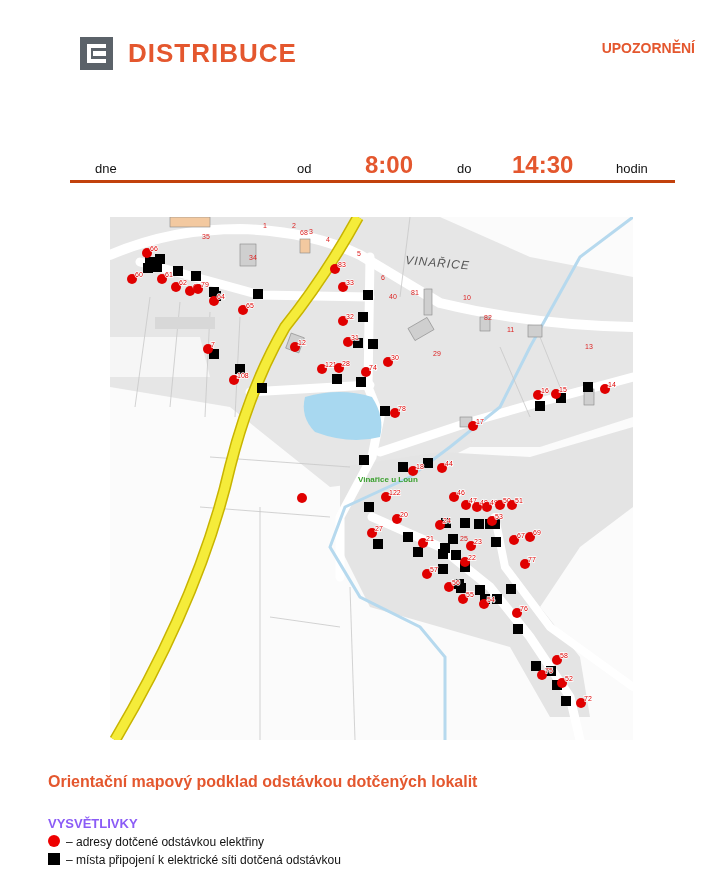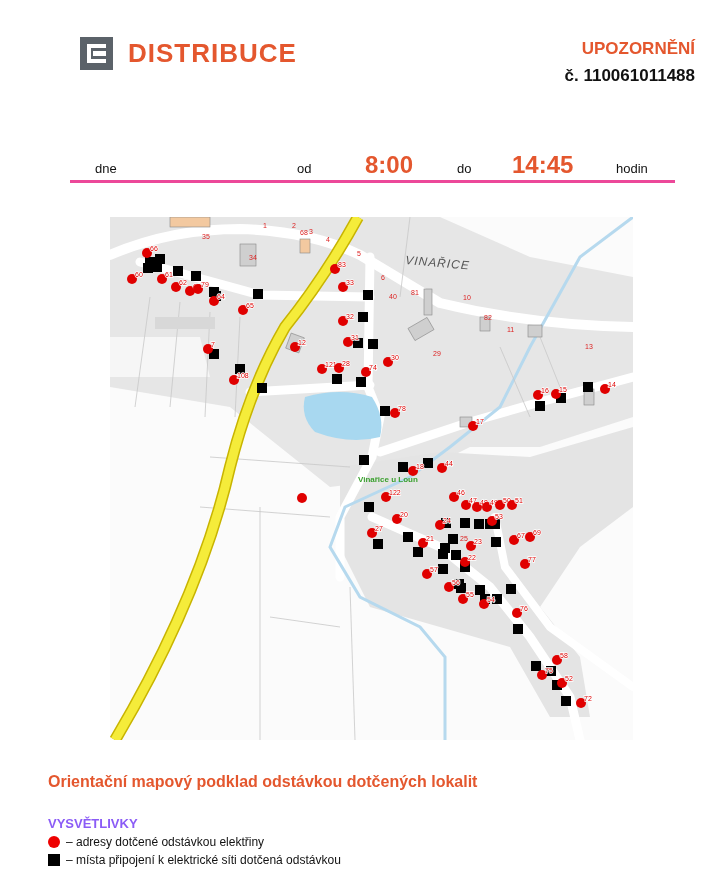--- a/index.html
+++ b/index.html
@@ -3,56 +3,55 @@
 <meta charset="utf-8">
 <style>
   html, body { margin: 0; padding: 0; background: #ffffff; }
   body { width: 727px; height: 872px; position: relative; overflow: hidden; font-family: "Liberation Sans", sans-serif; }
   .logo { position: absolute; left: 48px; top: 37px; display: flex; align-items: center; padding-left: 32px; }
   .logo-mark { width: 33px; height: 33px; background: #5b6269; position: relative; }
   .logo-mark .e1 { position: absolute; left: 7px; top: 7px; width: 19px; height: 19px; border: 4px solid #fff; border-right: none; box-sizing: border-box; }
   .logo-mark .e2 { position: absolute; left: 13px; top: 14px; width: 13px; height: 5px; background: #fff; }
   .logo-text { margin-left: 15px; font-size: 26px; font-weight: bold; color: #e4572e; letter-spacing: 1px; }
   .notice { position: absolute; right: 32px; top: 35px; text-align: right; line-height: 27px; }
-  .notice .l1 { color: #e4572e; font-weight: bold; font-size: 17px; }
+  .notice .l1 { color: #e4572e; font-weight: bold; font-size: 14px; }
   .notice .l2 { color: #e4572e; font-size: 17px; }
   .notice .l3 { color: #111; font-weight: bold; font-size: 17px; }
-  .dateline { position: absolute; left: 70px; top: 148px; width: 605px; height: 32px; border-bottom: 3px solid #ec4899; }
+  .dateline { position: absolute; left: 70px; top: 148px; width: 605px; height: 32px; border-bottom: 3px solid #c2410c; }
   .dateline span { position: absolute; bottom: 4px; }
   .small { font-size: 13px; color: #111; }
   .big { font-size: 24px; font-weight: bold; color: #e4572e; bottom: 1px !important; }
   .map { position: absolute; left: 110px; top: 217px; width: 523px; height: 523px; }
   .caption { position: absolute; left: 48px; top: 773px; color: #e4572e; font-weight: bold; font-size: 16px; }
   .legend-title { position: absolute; left: 48px; top: 816px; color: #8b5cf6; font-size: 13px; font-weight: bold; }
-  .legend-row { position: absolute; left: 48px; font-size: 12px; color: #111; display: flex; align-items: center; }
+  .legend-row { position: absolute; left: 48px; font-size: 12px; color: #111; display: flex; align-items: flex-start; }
   .legend-row .dot { width: 12px; height: 12px; border-radius: 50%; background: #e00; margin-right: 6px; }
   .legend-row .sq { width: 12px; height: 12px; background: #000; margin-right: 6px; }
 </style>
 </head>
 <body>
 
 <div class="logo">
   <div class="logo-mark">
       <div class="e1"></div>
       <div class="e2"></div>
     </div>
   <div class="logo-text">DISTRIBUCE</div>
 </div>
 
 <div class="notice">
   <div class="l1">UPOZORNĚNÍ</div>
-  <div class="l3">č. 110061011488</div>
 </div>
 
 <div class="dateline">
   <span class="small" style="left:25px">dne</span>
   <span class="small" style="left:227px">od</span>
   <span class="big" style="left:295px">8:00</span>
   <span class="small" style="left:387px">do</span>
-  <span class="big" style="left:442px">14:45</span>
+  <span class="big" style="left:442px">14:30</span>
   <span class="small" style="left:546px">hodin</span>
 </div>
 
 <div class="map">
   <svg id="mapsvg" width="523" height="523" viewBox="0 0 523 523" xmlns="http://www.w3.org/2000/svg">
     <rect width="523" height="523" fill="#fbfbfb"></rect>
 
     <path d="M0 0 L330 0 L420 40 L523 60 L523 200 L430 230 L360 230 L300 260 L220 270 L120 190 L0 170 Z" fill="#e6e6e6"></path>
     <path d="M230 250 L330 235 L420 240 L523 210 L523 290 L470 330 L430 390 L470 440 L480 500 L440 500 L400 430 L330 410 L260 390 L230 330 Z" fill="#e4e4e4"></path>
     <path d="M0 120 L90 120 L100 160 L0 160 Z" fill="#f6f6f6"></path>

